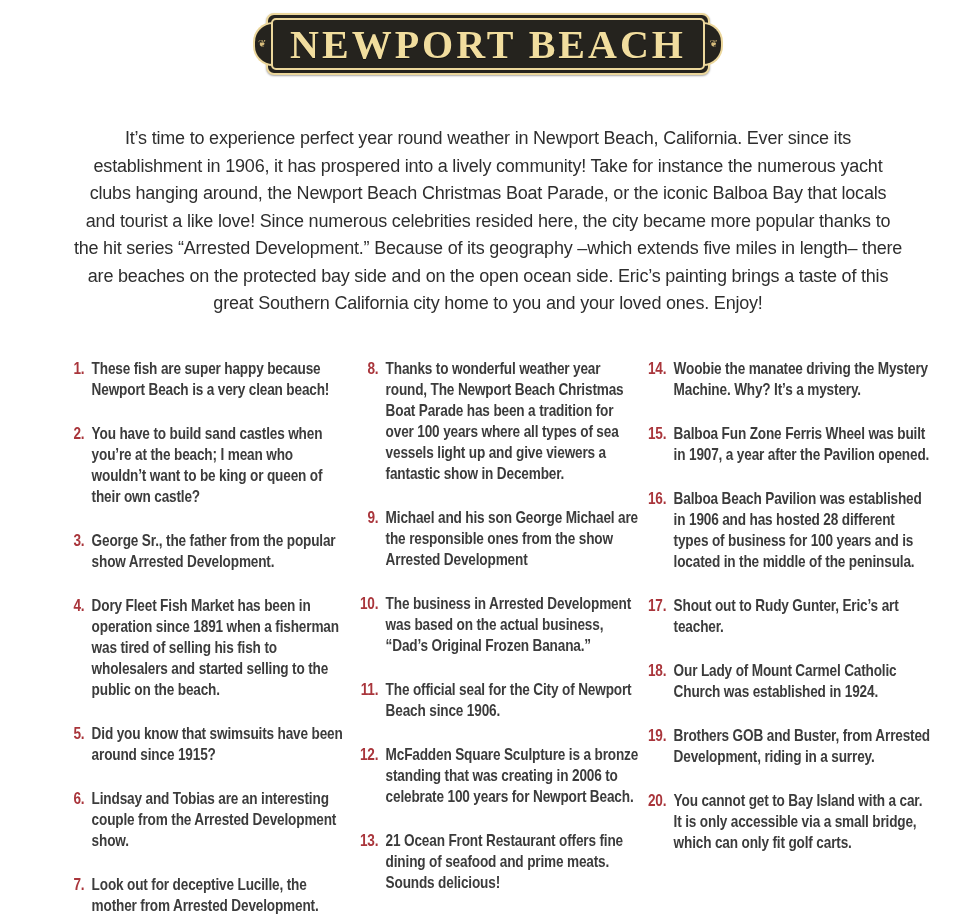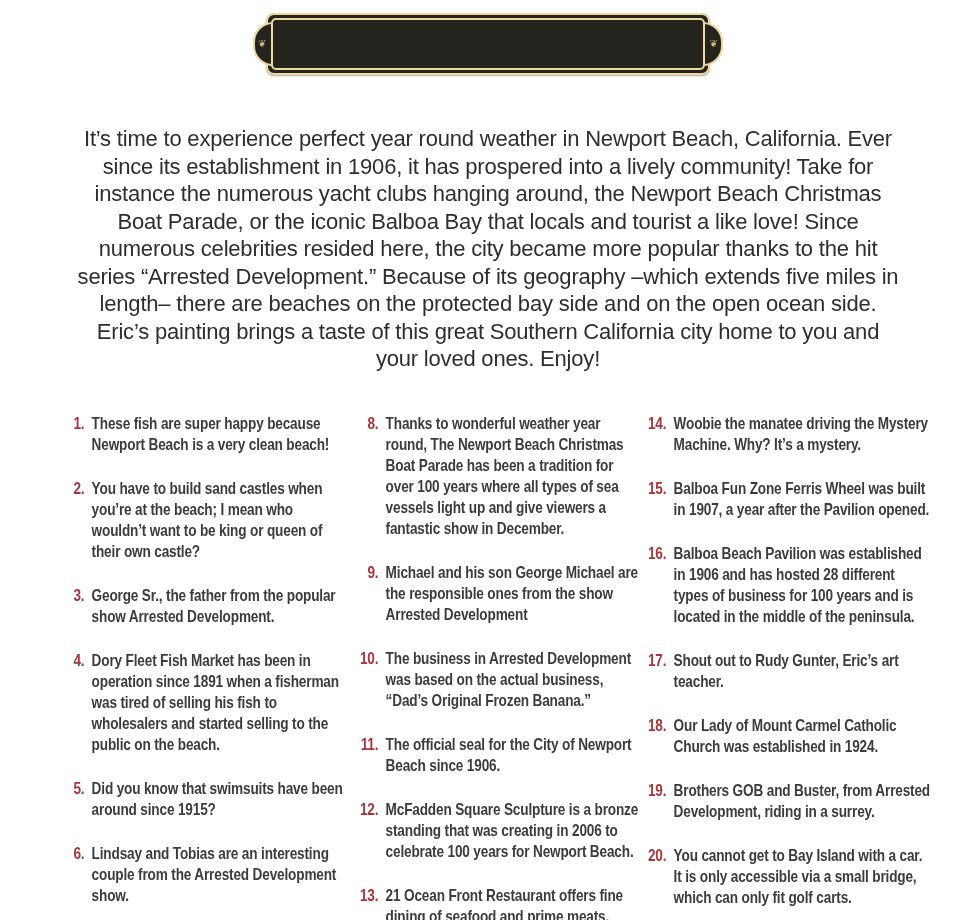--- a/index.html
+++ b/index.html
@@ -83,21 +83,21 @@
     border-radius: 0 20px 20px 0;
     justify-content: flex-end;
     padding-right: 3px;
   }
 
   
   .intro {
     margin: 50px auto 0 auto;
     max-width: 830px;
     text-align: center;
-    font-size: 22px;
+    font-size: 18px;
     letter-spacing: -0.2px;
     line-height: 27.5px;
     color: #2e2e2e;
   }
 
   
   .columns {
     position: relative;
     margin-top: 40px;
     height: 575px;
@@ -134,20 +134,21 @@
 </head>
 <body>
 
 <div class="page">
 
   <div class="plaque-wrap">
     <div class="plaque">
       <div class="ear ear-left">
           <span>❦</span>
         </div>
+      <div class="plaque-title">NEWPORT BEACH</div>
       <div class="ear ear-right">
           <span>❦</span>
         </div>
     </div>
   </div>
 
   <p class="intro">It’s time to experience perfect year round weather in Newport Beach, California. Ever since its establishment in 1906, it has prospered into a lively community! Take for instance the numerous yacht clubs hanging around, the Newport Beach Christmas Boat Parade, or the iconic Balboa Bay that locals and tourist a like love! Since numerous celebrities resided here, the city became more popular thanks to the hit series “Arrested Development.” Because of its geography –which extends five miles in length– there are beaches on the protected bay side and on the open ocean side. Eric’s painting brings a taste of this great Southern California city home to you and your loved ones. Enjoy!</p>
 
   <div class="columns">
 

